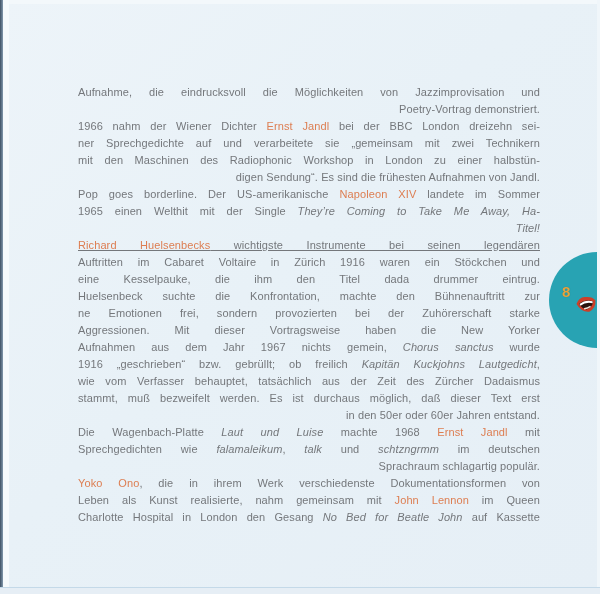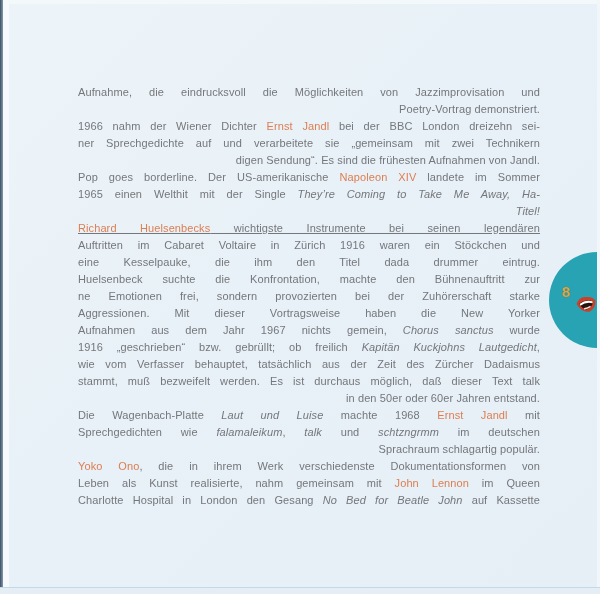--- a/index.html
+++ b/index.html
@@ -70,34 +70,35 @@
   <div class="edge-left-dark"></div>
   <div class="edge-right"></div>
   <div class="edge-bottom-line"></div>
   <div class="edge-bottom-fill"></div>
 
   <div class="text-block">
       <div class="line just"><span>Aufnahme, die eindrucksvoll die Möglichkeiten von Jazzimprovisation und</span></div>
       <div class="line"><span>Poetry-Vortrag demonstriert.</span></div>
       <div class="line just"><span>1966 nahm der Wiener Dichter </span><span class="orange">Ernst Jandl</span><span> bei der BBC London dreizehn sei-</span></div>
       <div class="line just"><span>ner Sprechgedichte auf und verarbeitete sie „gemeinsam mit zwei Technikern</span></div>
+      <div class="line just"><span>mit den Maschinen des Radiophonic Workshop in London zu einer halbstün-</span></div>
       <div class="line"><span>digen Sendung“. Es sind die frühesten Aufnahmen von Jandl.</span></div>
       <div class="line just"><span>Pop goes borderline. Der US-amerikanische </span><span class="orange">Napoleon XIV</span><span> landete im Sommer</span></div>
       <div class="line just"><span>1965 einen Welthit mit der Single </span><span class="italic">They’re Coming to Take Me Away, Ha-</span></div>
       <div class="line"><span class="italic">Titel!</span></div>
       <div class="line just" style="padding-right: 4px; text-decoration: underline;"><span class="orange">Richard Huelsenbecks</span><span> wichtigste Instrumente bei seinen legendären</span></div>
       <div class="line just" style="padding-right: 12px;"><span>Auftritten im Cabaret Voltaire in Zürich 1916 waren ein Stöckchen und</span></div>
       <div class="line just" style="padding-right: 20px;"><span>eine Kesselpauke, die ihm den Titel dada drummer eintrug.</span></div>
       <div class="line just" style="padding-right: 28px;"><span>Huelsenbeck suchte die Konfrontation, machte den Bühnenauftritt zur</span></div>
       <div class="line just" style="padding-right: 16px;"><span>ne Emotionen frei, sondern provozierten bei der Zuhörerschaft starke</span></div>
       <div class="line just" style="padding-right: 12px;"><span>Aggressionen. Mit dieser Vortragsweise haben die New Yorker</span></div>
       <div class="line just" style="padding-right: 5px;"><span>Aufnahmen aus dem Jahr 1967 nichts gemein, </span><span class="italic">Chorus sanctus</span><span> wurde</span></div>
       <div class="line just"><span>1916 „geschrieben“ bzw. gebrüllt; ob freilich </span><span class="italic">Kapitän Kuckjohns Lautgedicht</span><span>,</span></div>
       <div class="line just"><span>wie vom Verfasser behauptet, tatsächlich aus der Zeit des Zürcher Dadaismus</span></div>
-      <div class="line just"><span>stammt, muß bezweifelt werden. Es ist durchaus möglich, daß dieser Text talk</span></div>
+      <div class="line just"><span>stammt, muß bezweifelt werden. Es ist durchaus möglich, daß dieser Text erst</span></div>
       <div class="line"><span>in den 50er oder 60er Jahren entstand.</span></div>
       <div class="line just"><span>Die Wagenbach-Platte </span><span class="italic">Laut und Luise</span><span> machte 1968 </span><span class="orange">Ernst Jandl</span><span> mit</span></div>
       <div class="line just"><span>Sprechgedichten wie </span><span class="italic">falamaleikum</span><span>, </span><span class="italic">talk</span><span> und </span><span class="italic">schtzngrmm</span><span> im deutschen</span></div>
       <div class="line"><span>Sprachraum schlagartig populär.</span></div>
       <div class="line just"><span class="orange">Yoko Ono</span><span>, die in ihrem Werk verschiedenste Dokumentationsformen von</span></div>
       <div class="line just"><span>Leben als Kunst realisierte, nahm gemeinsam mit </span><span class="orange">John Lennon</span><span> im Queen</span></div>
       <div class="line just"><span>Charlotte Hospital in London den Gesang </span><span class="italic">No Bed for Beatle John</span><span> auf Kassette</span></div>
     </div>
 
   <div class="badge">

